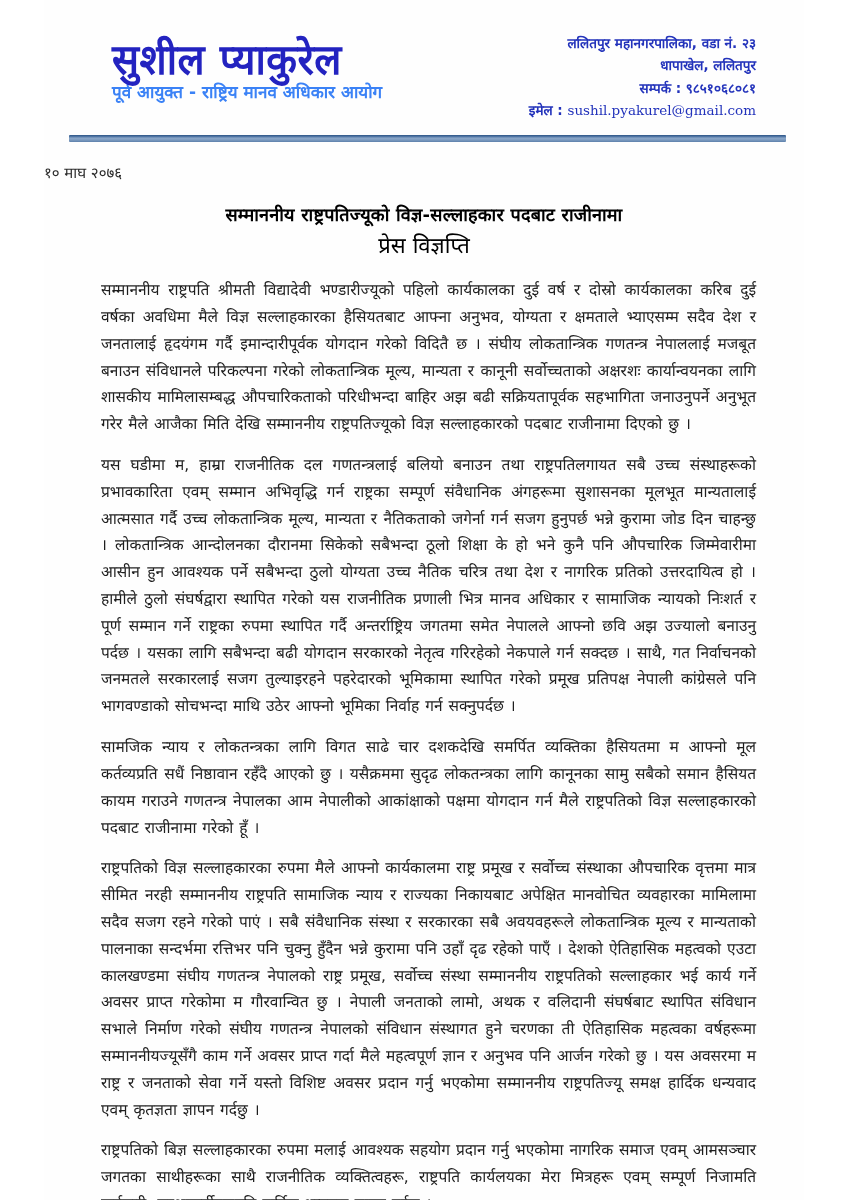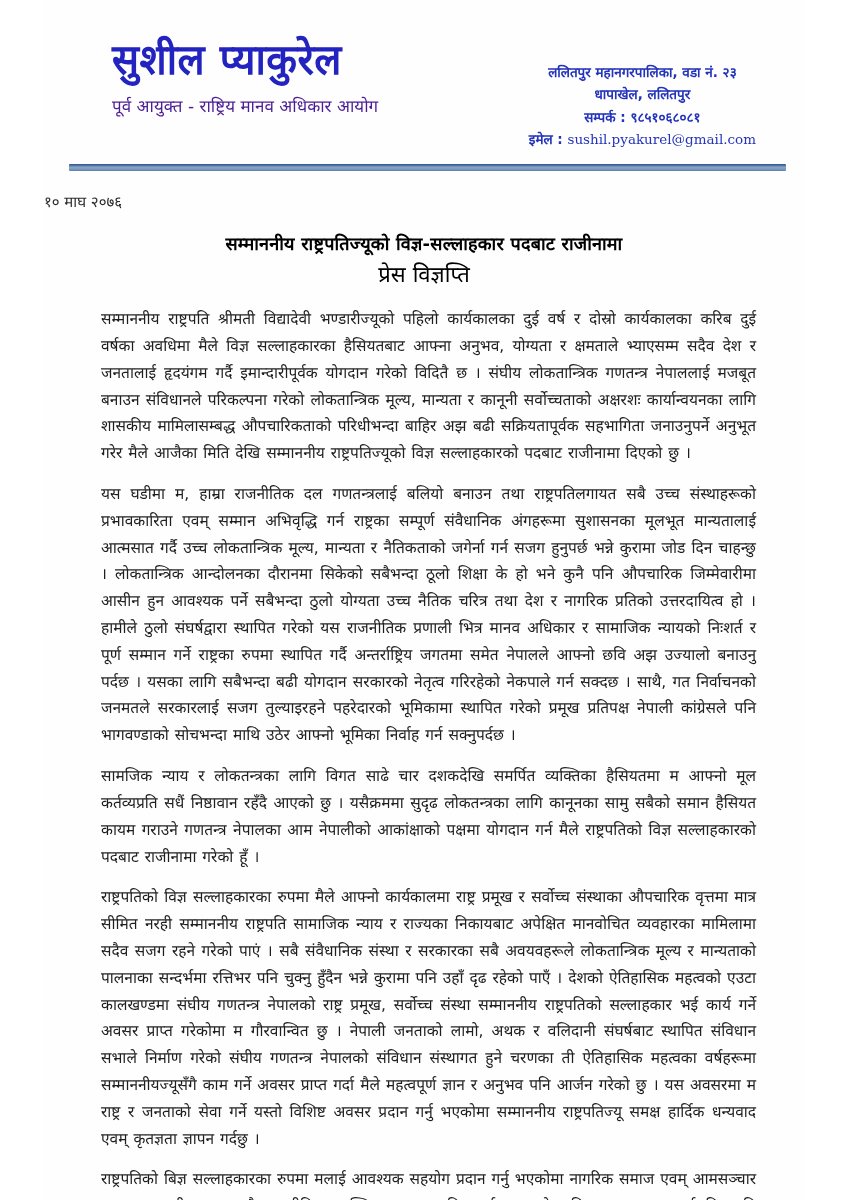--- a/index.html
+++ b/index.html
@@ -27,34 +27,32 @@
   .lh-left { padding-top: 8px; }
   .lh-name {
     font-size: 40px;
     font-weight: 800;
     letter-spacing: 0.5px;
     color: #2323c0;
     line-height: 1.05;
     transform: scaleY(1.05);
   }
   .lh-designation {
-    margin-top: 14px;
     font-size: 17px;
-    font-weight: 400;
-    color: #4c1d95;
+    font-weight: 700;
+    color: #3b82f6;
   }
   .lh-right {
     padding-top: 2px;
-    text-align: center;
+    text-align: right;
     font-size: 13.5px;
     font-weight: 600;
     color: #2333bb;
     line-height: 1.65;
     max-width: 280px;
-    margin-top: 29px;
   }
   .lh-right .email-line a {
     color: #2333bb;
     font-weight: 400;
     text-decoration: none;
     font-family: "DejaVu Serif", "Liberation Serif", serif;
   }
   
   .rule {
     height: 7px;

